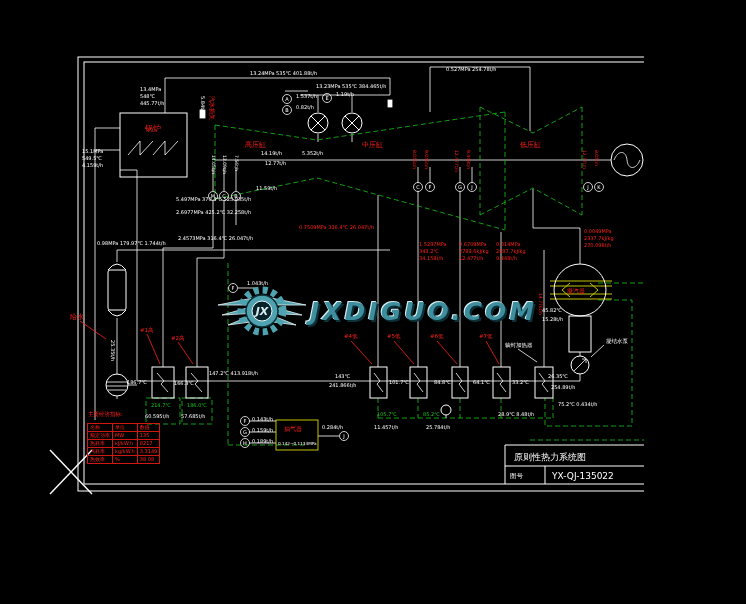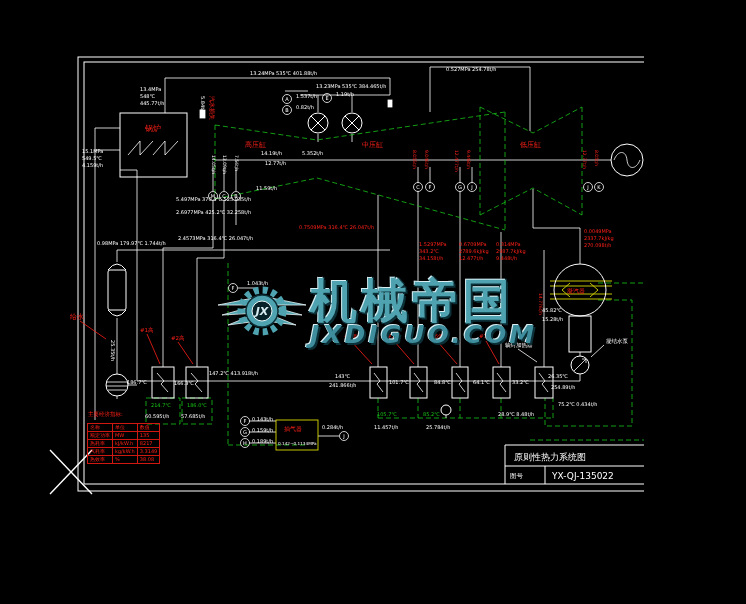--- a/index.html
+++ b/index.html
@@ -420,18 +420,17 @@
       <polygon points="80,52 50,40 50,48"></polygon>
     </g>
     <g>
       <circle cx="46" cy="38" r="21" fill="none" stroke="#4fa3b0" stroke-width="7" stroke-dasharray="5 4"></circle>
       <circle cx="46" cy="38" r="16" fill="#4fa3b0" stroke="#0c3038" stroke-width="1.5"></circle>
       <circle cx="46" cy="38" r="10" fill="#08222a" stroke="#e8f4f6" stroke-width="1"></circle>
       <text x="46" y="42" text-anchor="middle" font-size="11" font-style="italic" font-weight="bold" fill="#d8eef2">JX</text>
     </g>
   </svg>
   <div id="wm-text">
-    <div id="wm-brand">机械帝国</div>
     <div id="wm-site">JXDIGUO.COM</div>
   </div>
 </div>
 
 </div>
 
 </body></html>

